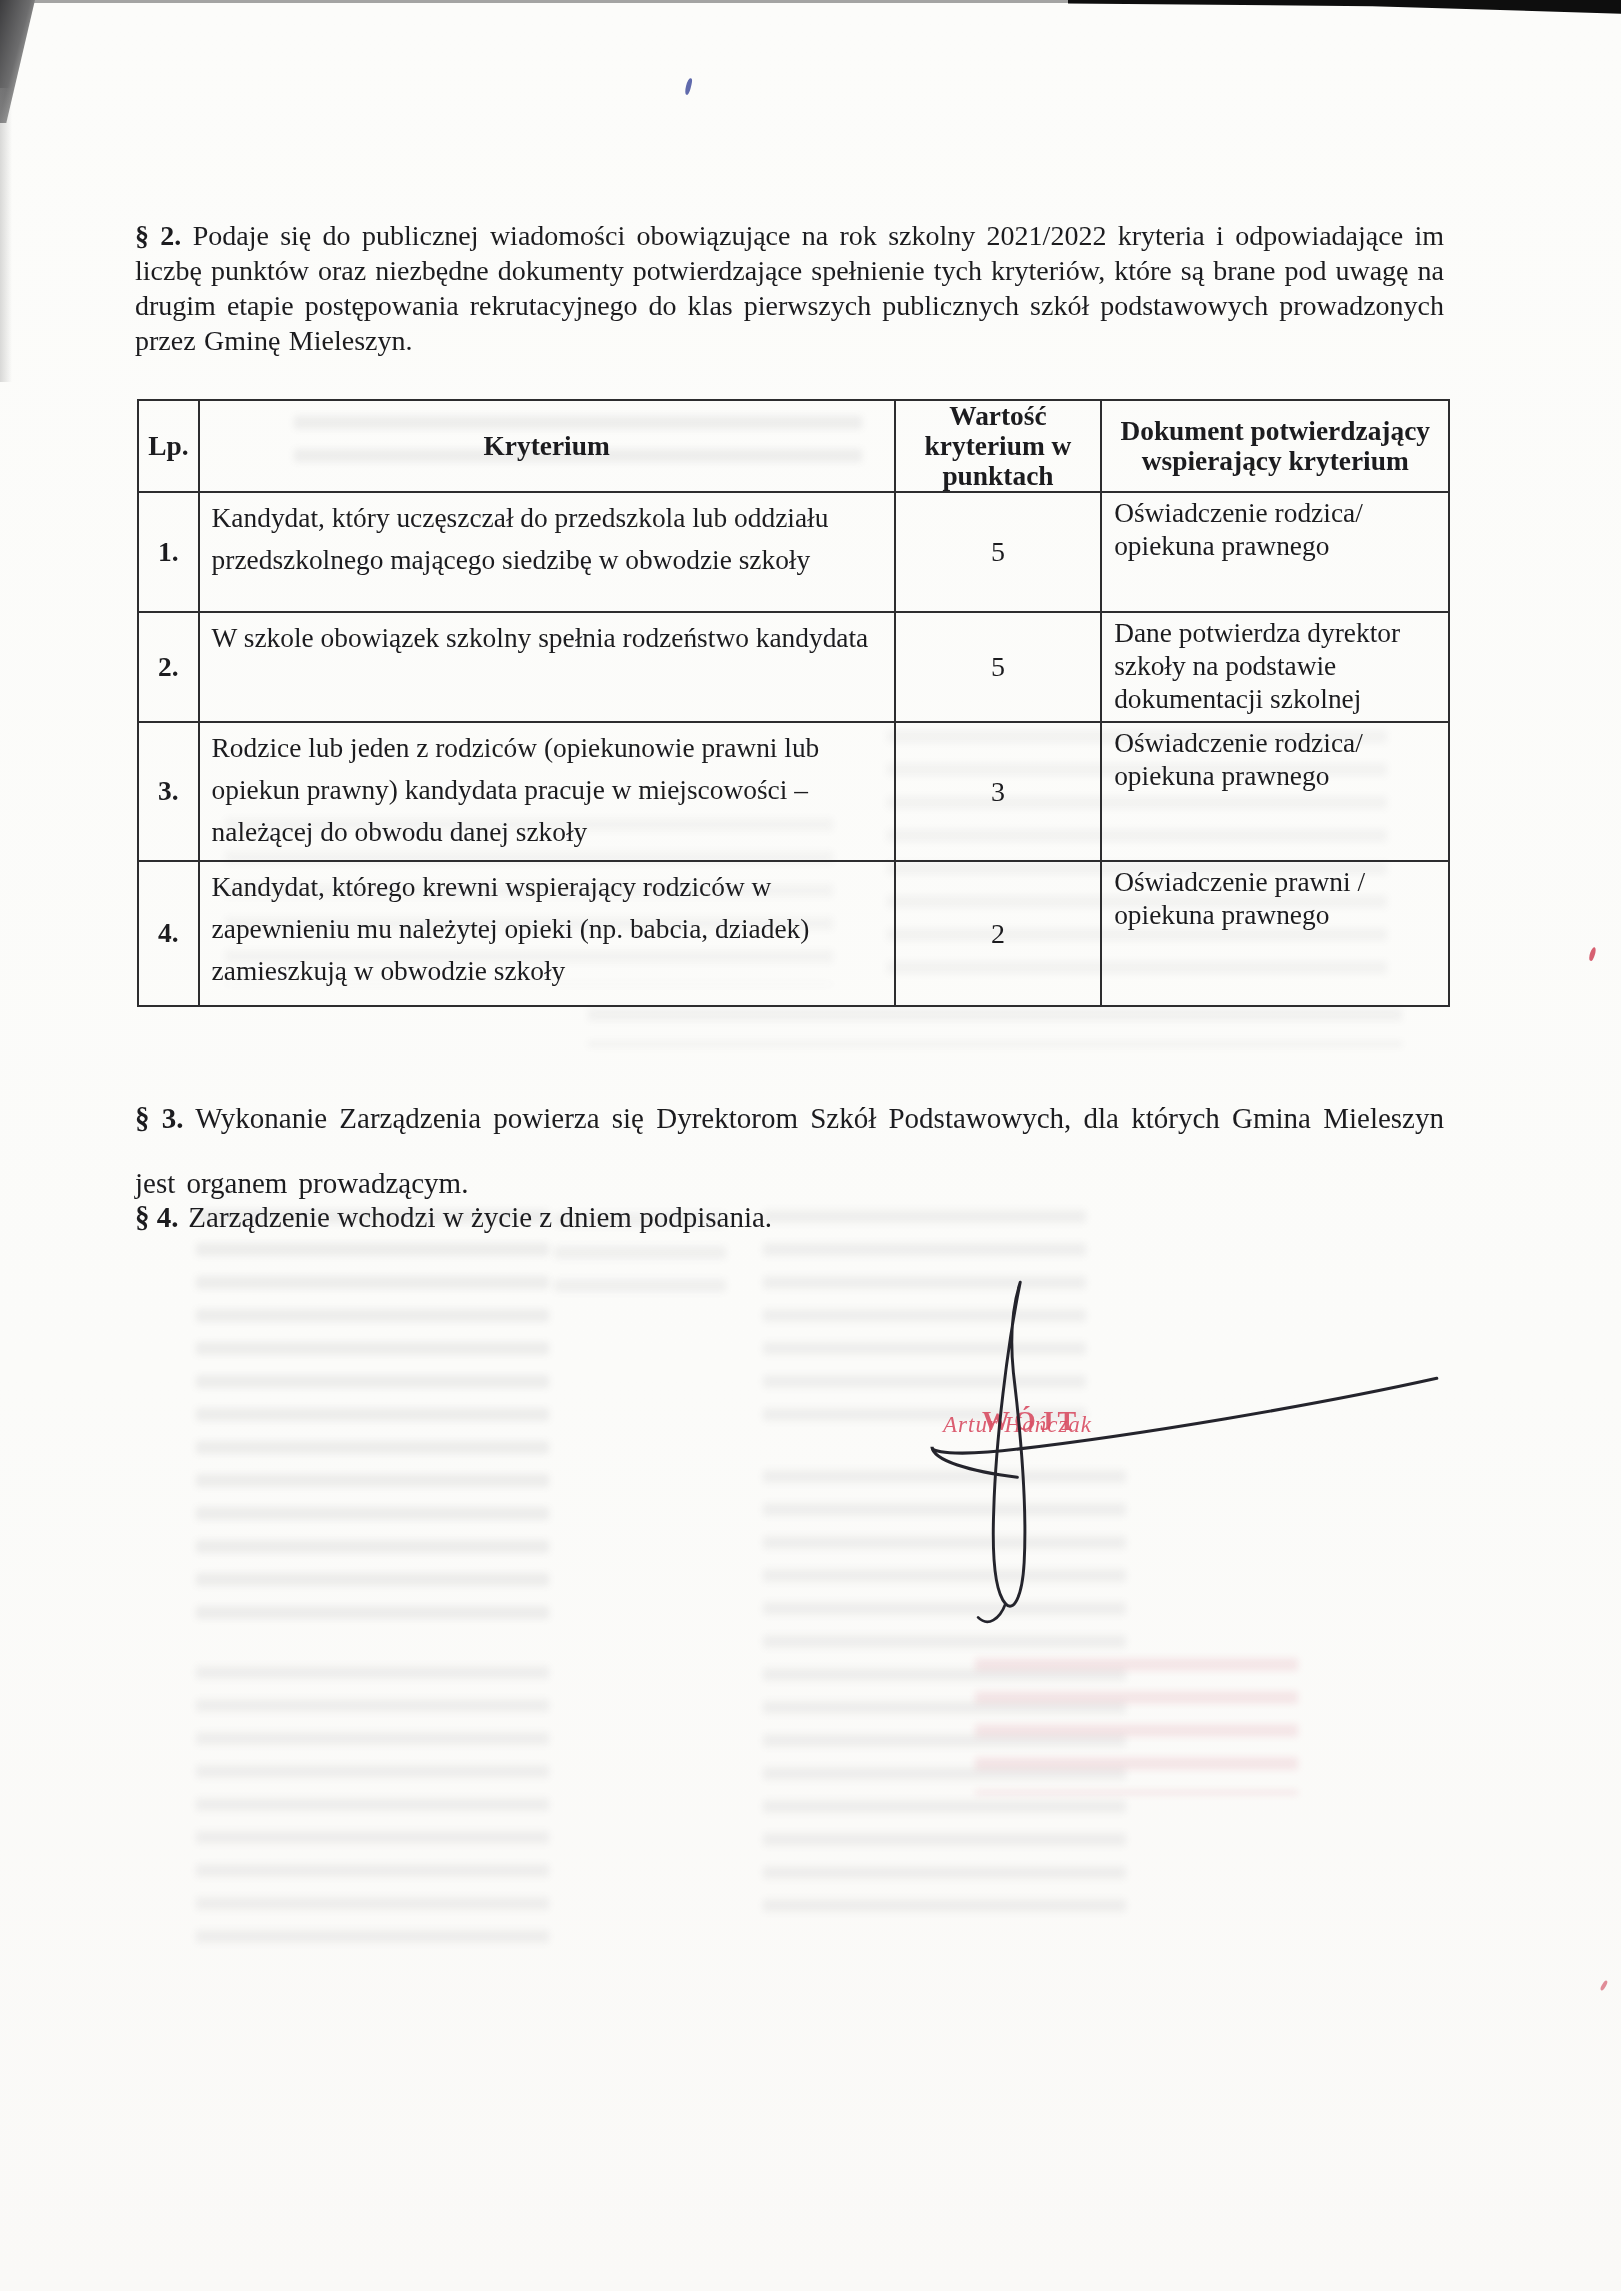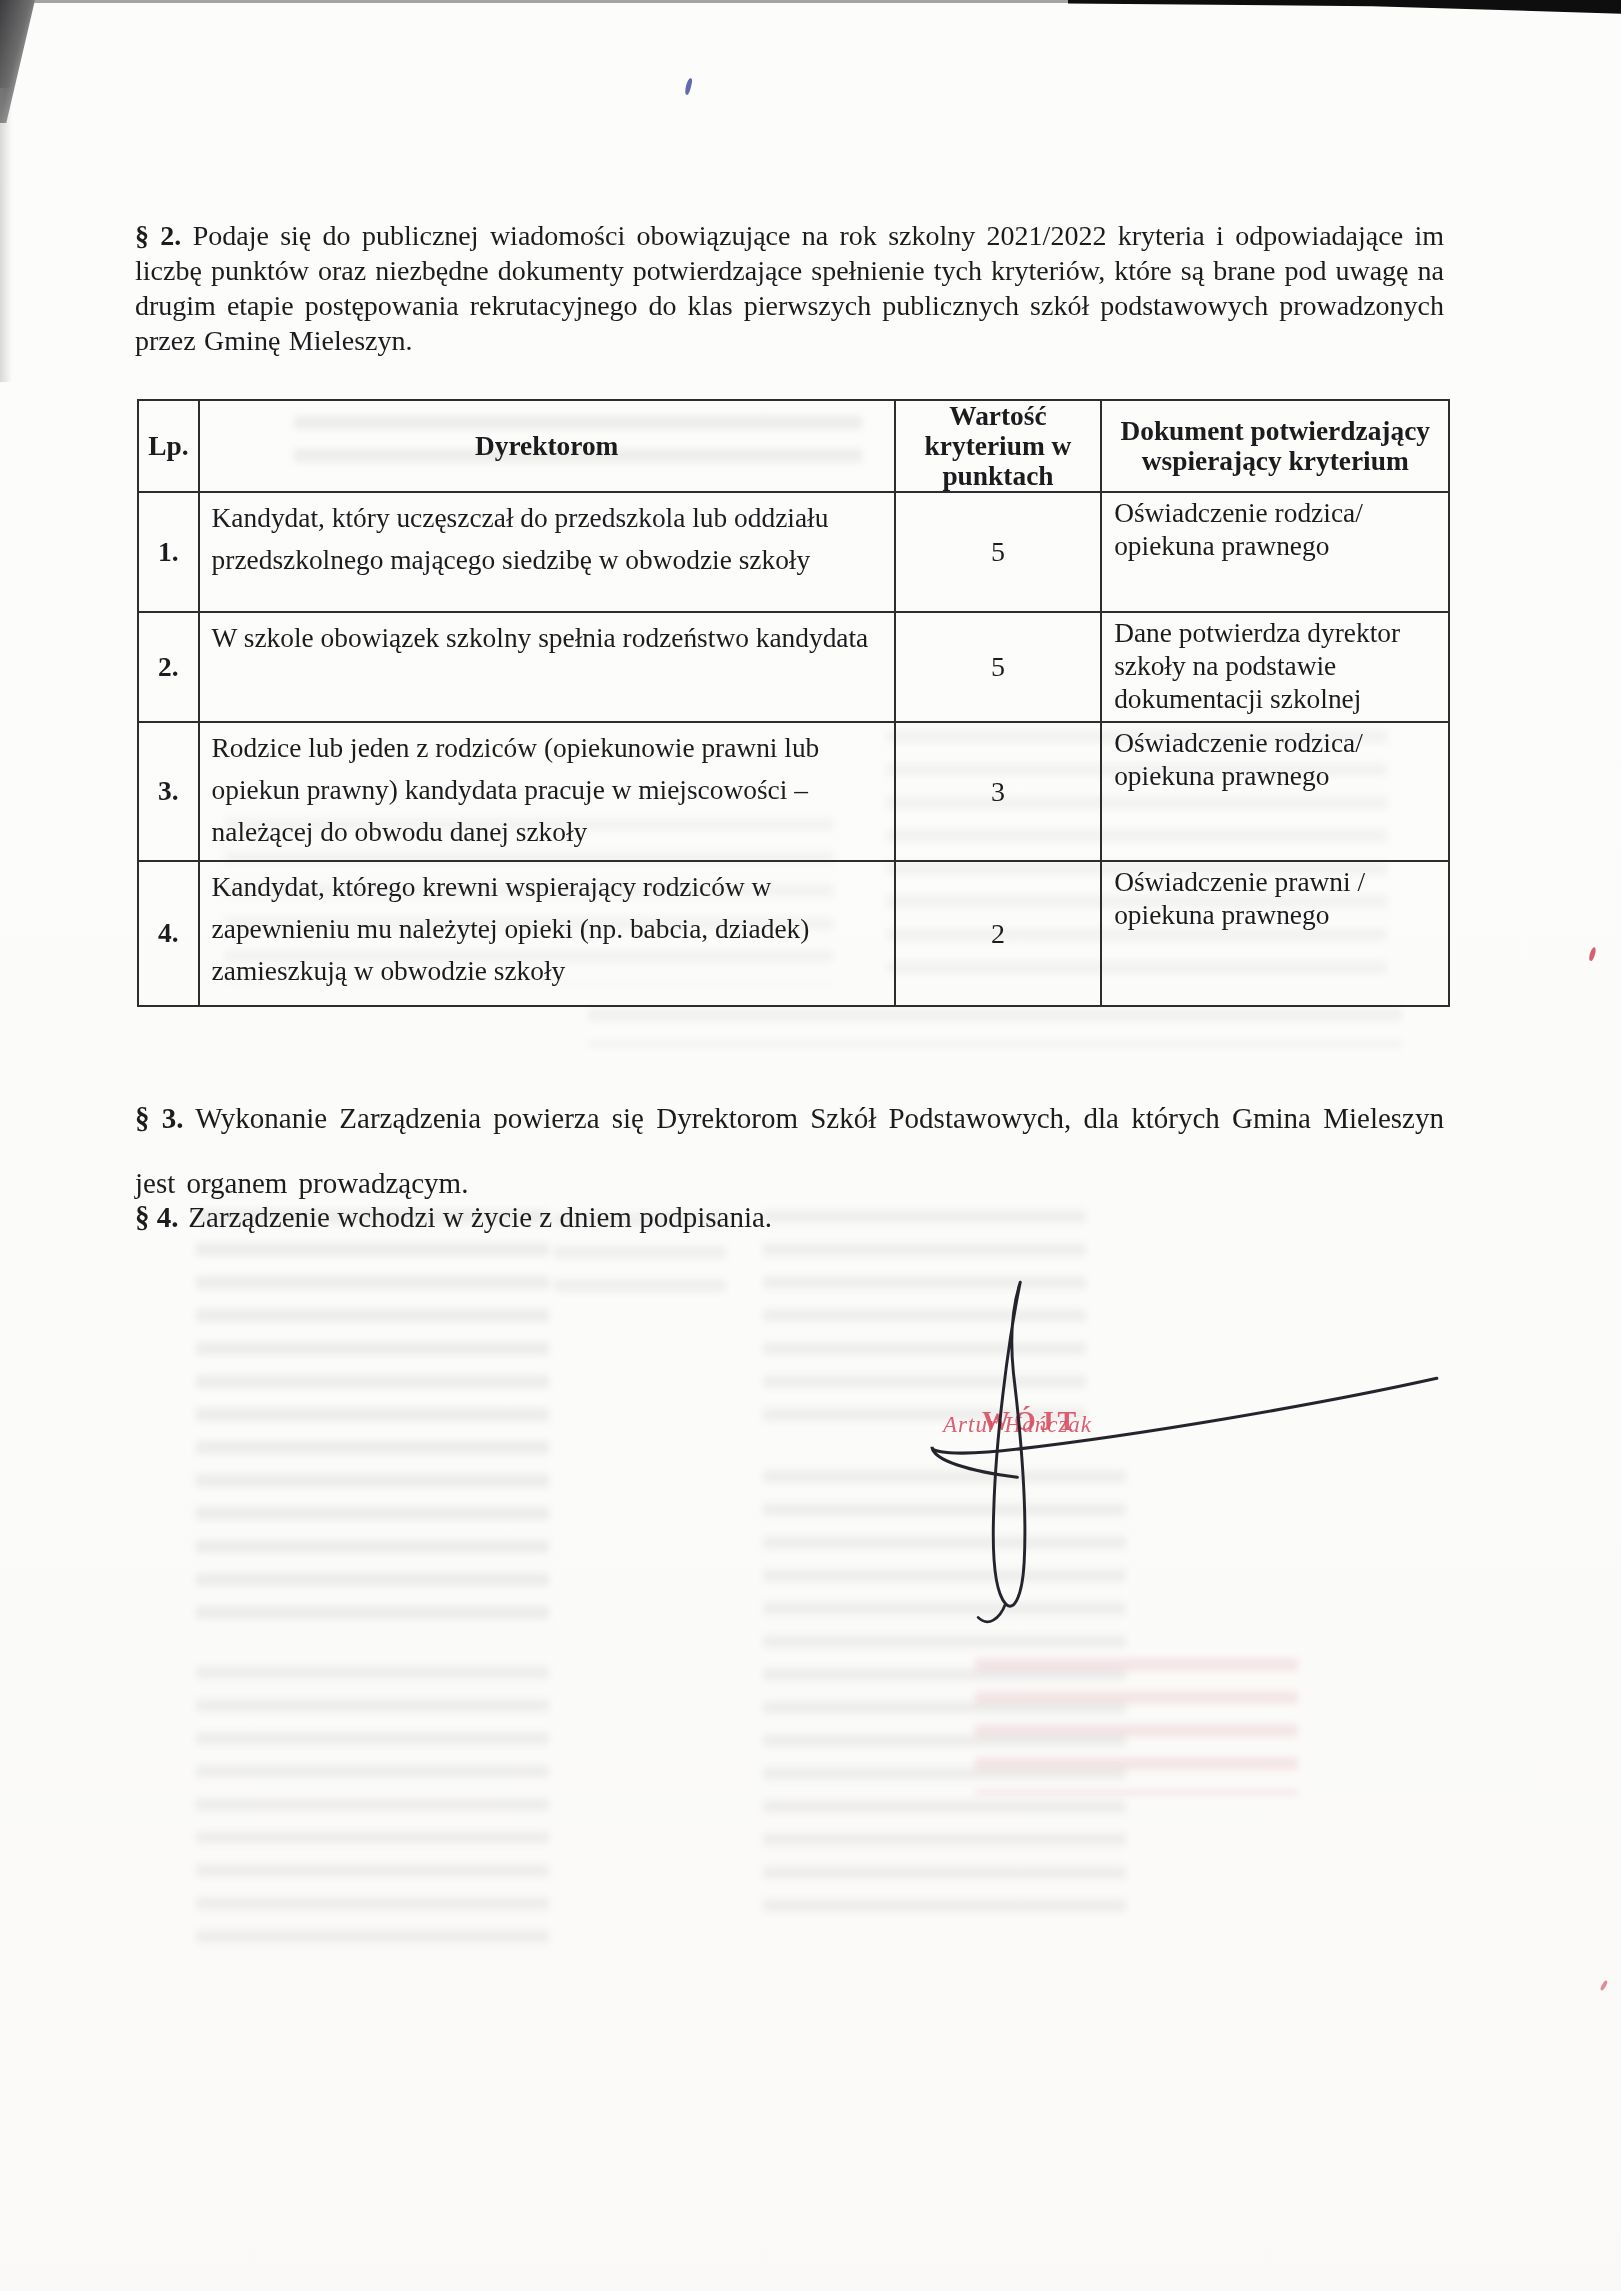--- a/index.html
+++ b/index.html
@@ -102,21 +102,21 @@
   <div class="ghost g8"></div>
   <div class="ghost g9"></div>
   <div class="ghost g10 pink"></div>
 
   <p class="para p2"><b>§ 2.</b> <span>Podaje się do publicznej wiadomości obowiązujące na rok szkolny 2021/2022 kryteria i odpowiadające im liczbę punktów oraz niezbędne dokumenty potwierdzające spełnienie tych kryteriów, które są brane pod uwagę na drugim etapie postępowania rekrutacyjnego do klas pierwszych publicznych szkół podstawowych prowadzonych przez Gminę Mieleszyn.</span></p>
 
   <table class="criteria-table">
     <thead>
       <tr>
         <th class="col-lp">Lp.</th>
-        <th class="col-crit">Dyrektorom</th>
+        <th class="col-crit">Kryterium</th>
         <th class="col-pts">Wartość kryterium w punktach</th>
         <th class="col-doc">Dokument potwierdzający wspierający kryterium</th>
       </tr>
     </thead>
     <tbody>
       <tr>
         <td class="c-lp">1.</td>
         <td class="c-crit">Kandydat, który uczęszczał do przedszkola lub oddziału przedszkolnego mającego siedzibę w obwodzie szkoły</td>
         <td class="c-pts">5</td>
         <td class="c-doc">Oświadczenie rodzica/ opiekuna prawnego</td>

